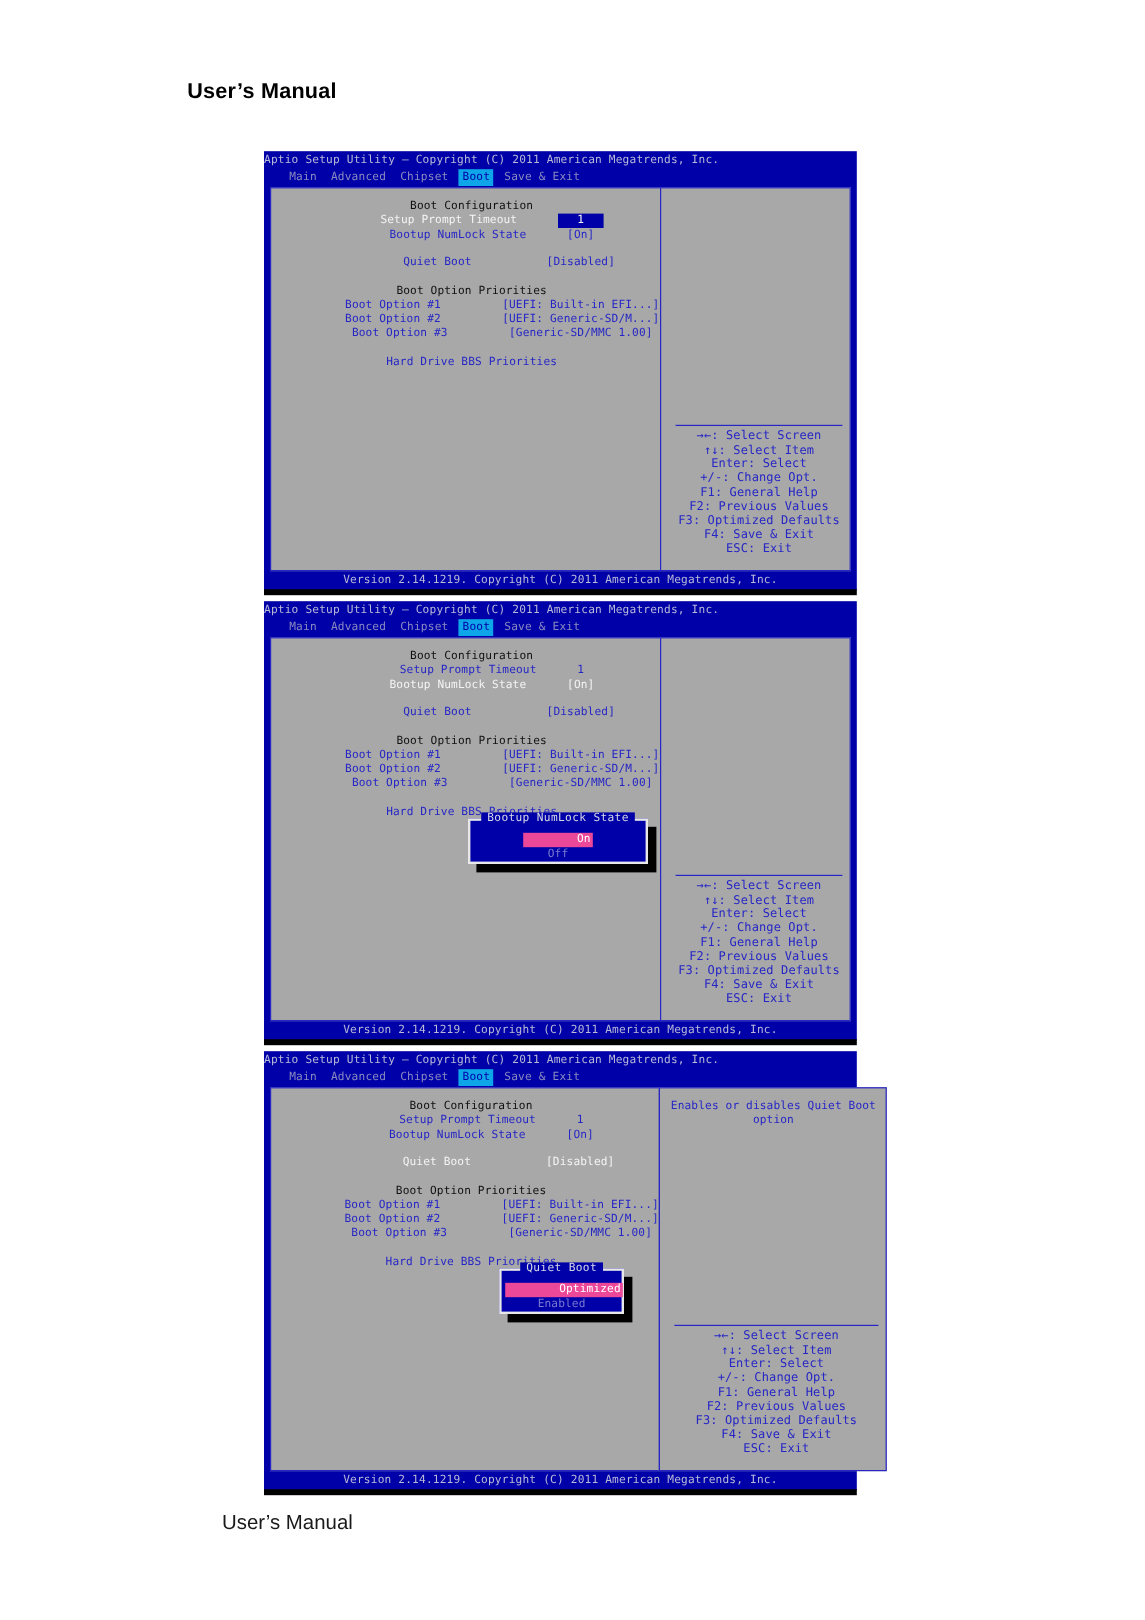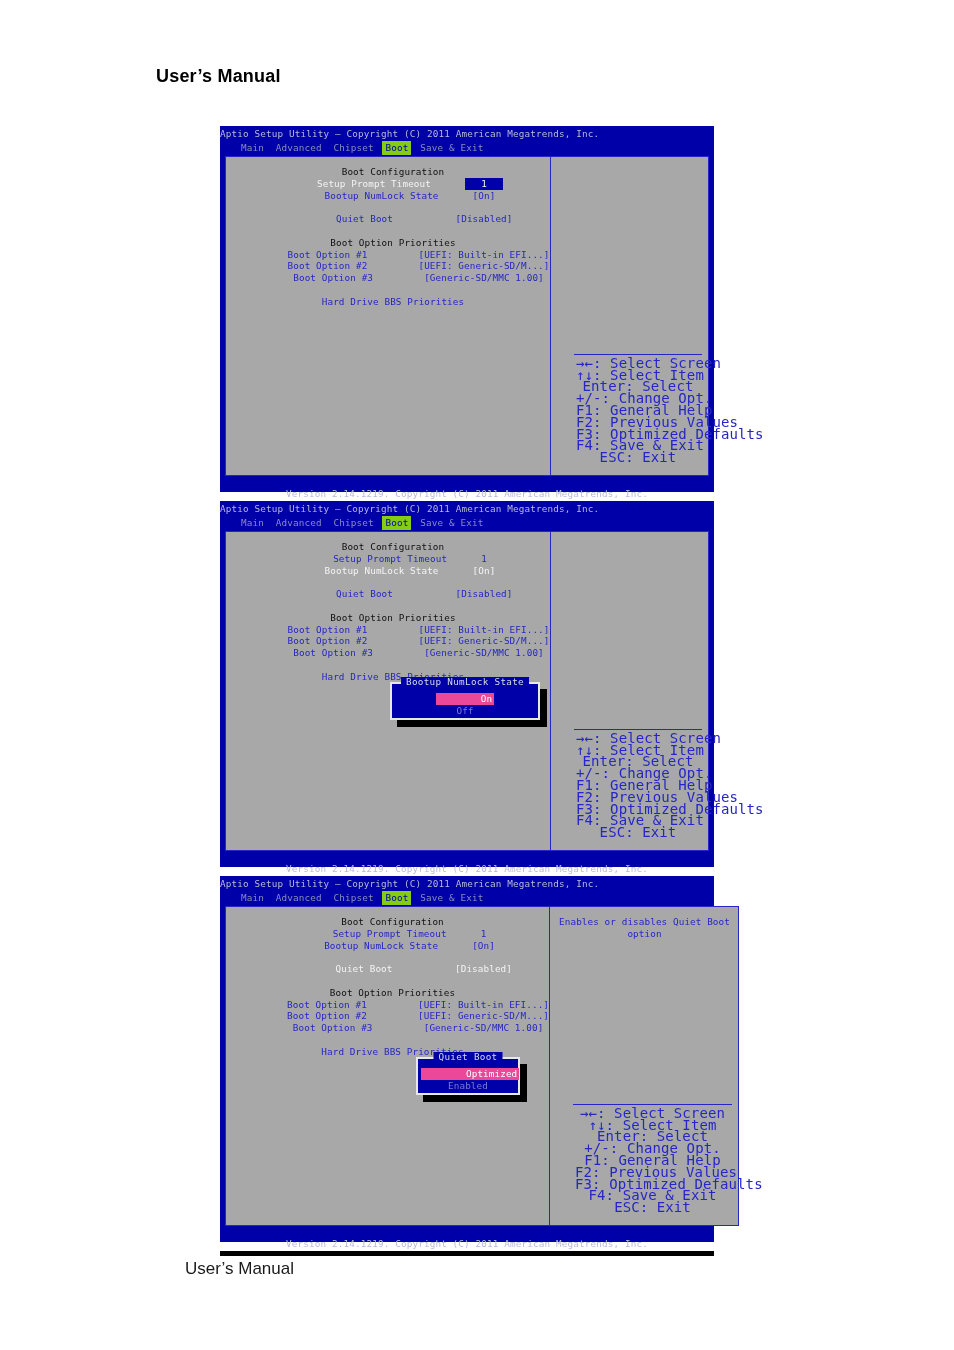--- a/index.html
+++ b/index.html
@@ -66,21 +66,21 @@
     white-space: nowrap;
     color: #8a8ac0;
     letter-spacing: 0.15px;
   }
   .menu-item {
     display: inline-block;
     padding: 0 3px;
     color: #8a8ac0;
   }
   .menu-item.active {
-    background: #84cc16;
+    background: #0ea5e9;
     color: #0000a8;
   }
 
   
   .bios-body {
     position: relative;
     margin: 1px 5px 0 5px;
     height: 320px;
     display: flex;
     background: #0000a8;
@@ -139,25 +139,25 @@
   .help-text {
     padding: 9px 8px 0 9px;
     font-size: 9.3px;
     line-height: 11.8px;
     color: #2626c6;
     letter-spacing: 0.1px;
   }
   .help-text div { white-space: nowrap; }
   .help-keys {
     position: absolute;
-    left: 16px;
+    left: 5px;
     right: 0;
     bottom: 0;
     padding: 4px 8px 0 9px;
-    font-size: 14px;
+    font-size: 10px;
     line-height: 11.8px;
     color: #2626c6;
     letter-spacing: 0.1px;
   }
   .help-keys .sep {
     border-top: 1px solid #2626c6;
     margin: 0 -2px 3px -2px;
     height: 0;
   }
   .help-keys div { white-space: nowrap; }
@@ -165,21 +165,21 @@
 
   
   .bios-versionbar {
     height: 14px;
     line-height: 14px;
     text-align: center;
     color: #b9b9d8;
     font-size: 9.3px;
     letter-spacing: 0.15px;
     white-space: nowrap;
-    margin-top: 11px;
+    margin-top: 1px;
   }
   .bios-blackbar {
     height: 5px;
     background: #000000;
   }
 
   
   .popup-wrap {
     position: absolute;
     z-index: 5;

